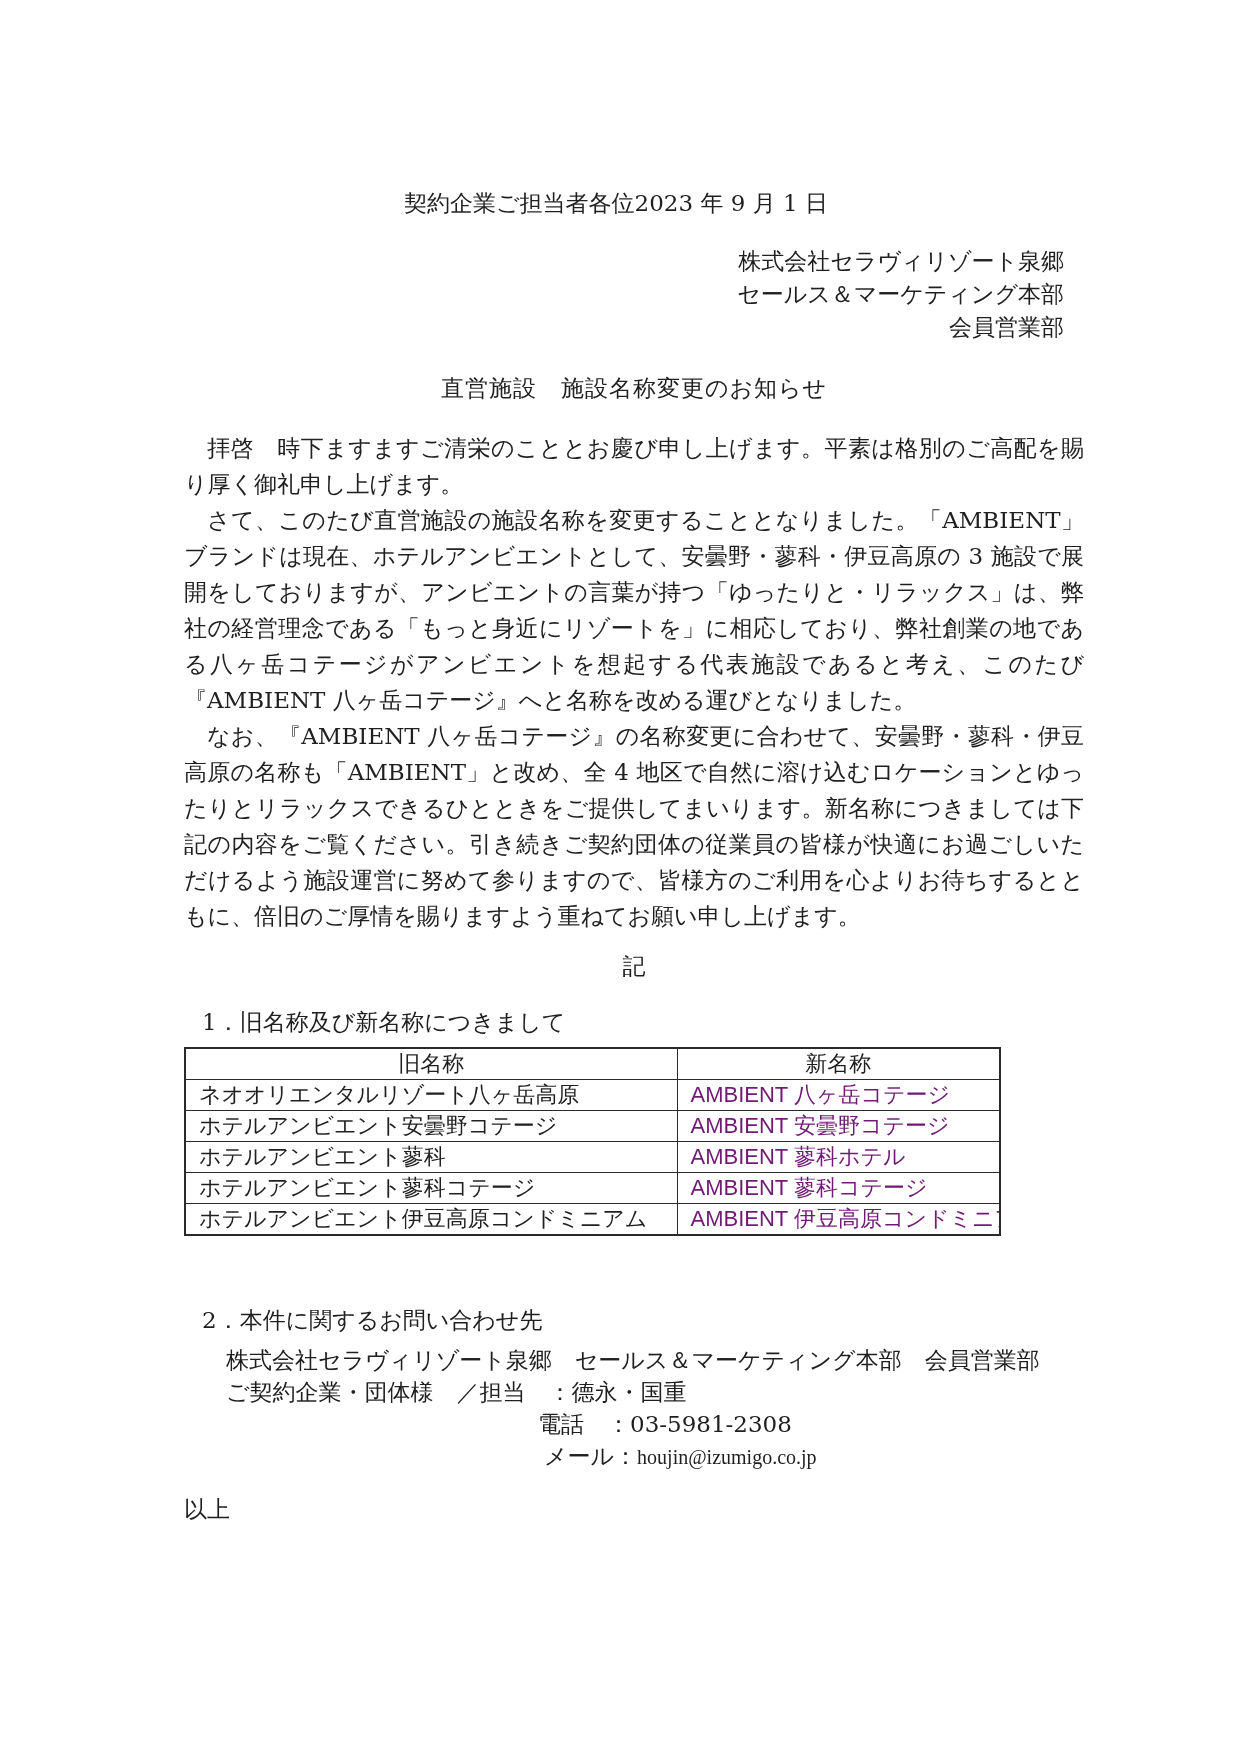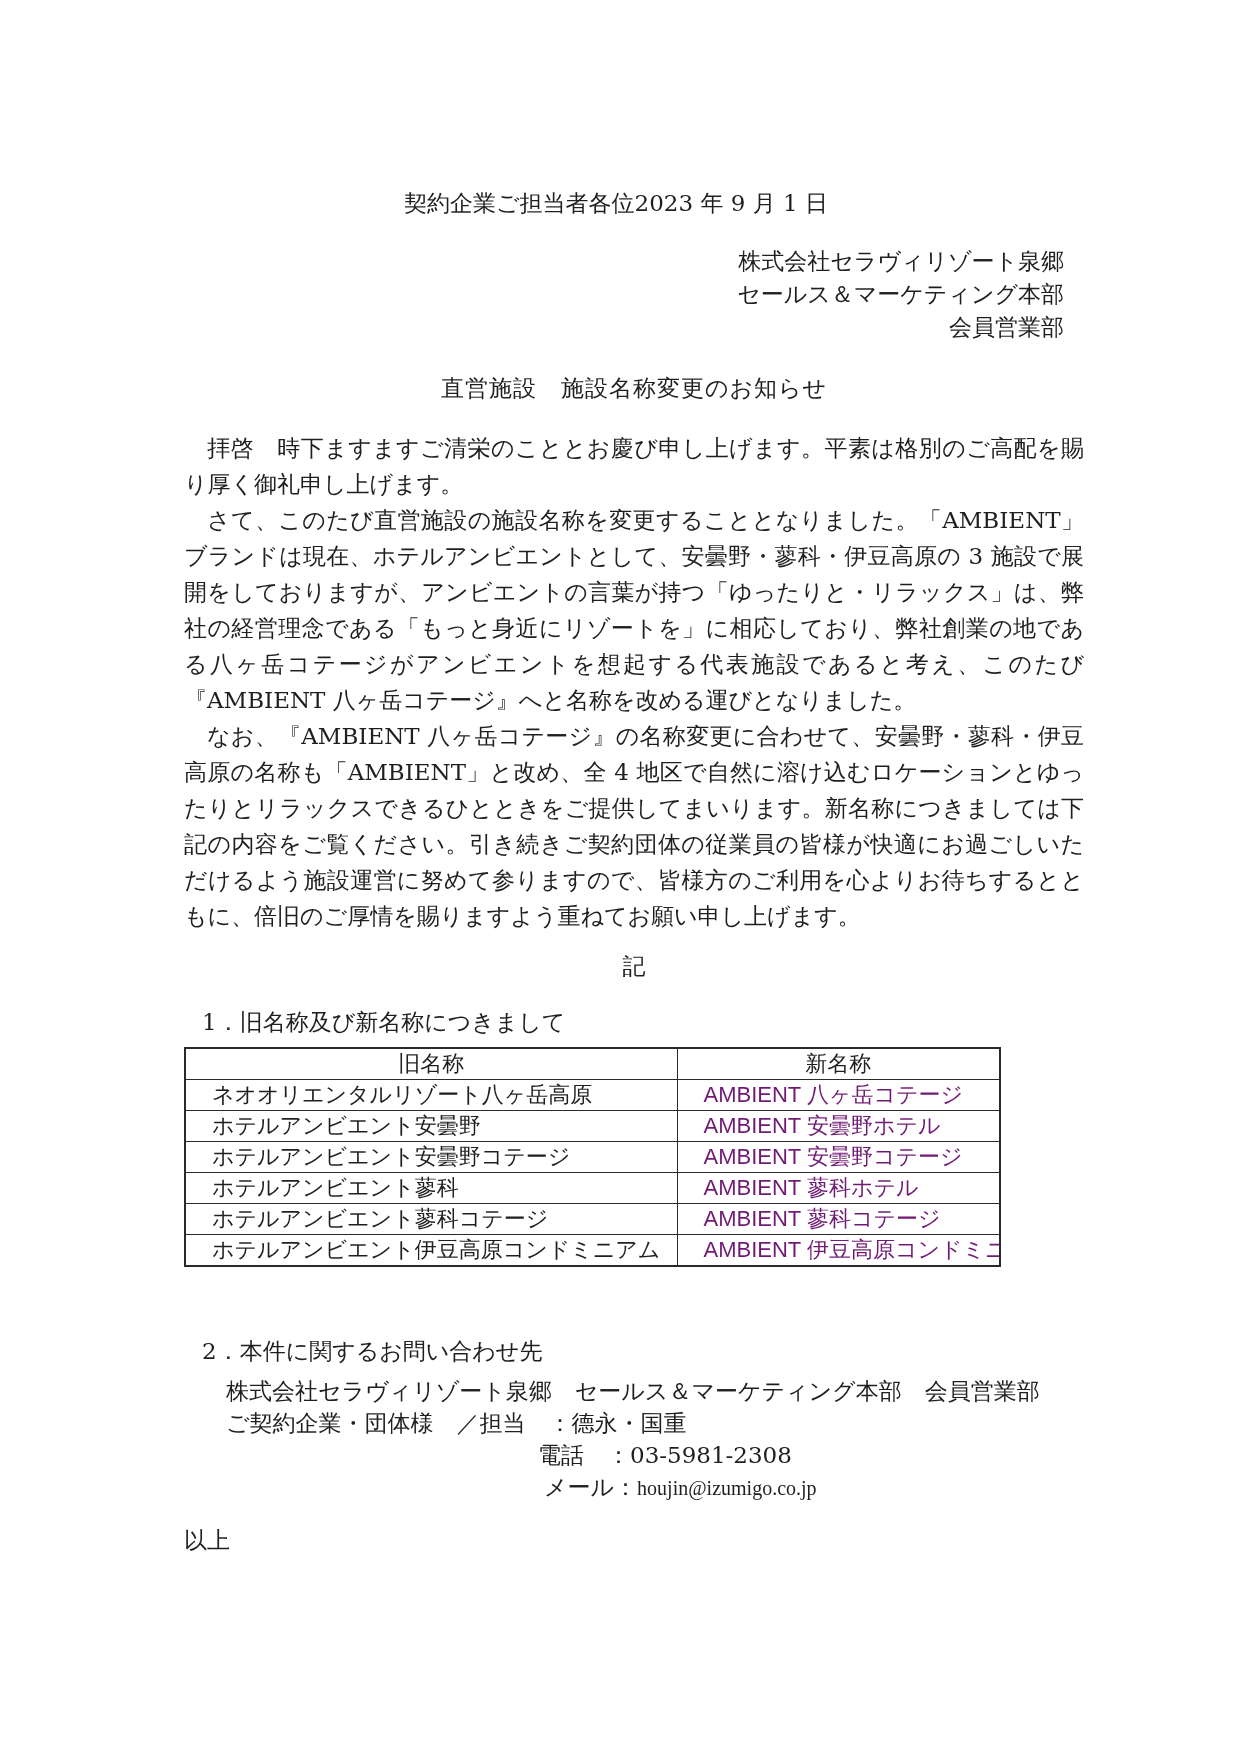--- a/index.html
+++ b/index.html
@@ -12,21 +12,21 @@
   .head-row{display:flex;justify-content:center;align-items:flex-start;}
   .head-row .date{padding-right:36px;white-space:nowrap;}
   .sender{ text-align:right;padding-right:20px;margin-top:24px;line-height:33px;}
   .doc-title{text-align:center;margin-top:26px;letter-spacing:1px;}
   .para{margin:0;text-indent:23px;text-align:justify;}
   .para.first{margin-top:24px;}
   .ki{text-align:center;margin-top:14px;}
   .sec-heading{margin:20px 0 0 18px;}
   .sec-heading.s2{margin-top:66px;}
   table.names{border-collapse:collapse;margin-top:7px;width:815px;border:2px solid #2a2a2a;table-layout:fixed;}
-  table.names th,table.names td{border:1px solid #2a2a2a;height:30px;padding:0 26px;font-size:22px;line-height:28px;overflow:hidden;white-space:nowrap;}
+  table.names th,table.names td{border:1px solid #2a2a2a;height:30px;padding:0 13px;font-size:22px;line-height:28px;overflow:hidden;white-space:nowrap;}
   table.names th{text-align:center;font-weight:normal;}
   td.new-name{font-family:"Liberation Sans","DejaVu Sans",sans-serif;font-size:22px;color:#701a75;}
   .contact{margin:6px 0 0 42px;line-height:32px;}
   .contact .tel{margin-left:312px;}
   .contact .mail{margin-left:318px;}
   .mail-address{font-family:Liberation Serif, serif;font-size:20px;}
   .closing-note{margin:0 0 0 42px;line-height:30px;text-align:justify;}
   .closing-word{text-align:left;padding-right:16px;margin-top:18px;}
 </style>
 </head>
@@ -65,24 +65,20 @@
         <th>旧名称</th>
         <th>新名称</th>
       </tr>
     </thead>
     <tbody>
       <tr>
         <td class="old-name">ネオオリエンタルリゾート八ヶ岳高原</td>
         <td class="new-name">AMBIENT 八ヶ岳コテージ</td>
       </tr>
       <tr>
-        <td class="old-name">ホテルアンビエント安曇野</td>
-        <td class="new-name">AMBIENT 安曇野ホテル</td>
-      </tr>
-      <tr>
         <td class="old-name">ホテルアンビエント安曇野コテージ</td>
         <td class="new-name">AMBIENT 安曇野コテージ</td>
       </tr>
       <tr>
         <td class="old-name">ホテルアンビエント蓼科</td>
         <td class="new-name">AMBIENT 蓼科ホテル</td>
       </tr>
       <tr>
         <td class="old-name">ホテルアンビエント蓼科コテージ</td>
         <td class="new-name">AMBIENT 蓼科コテージ</td>

